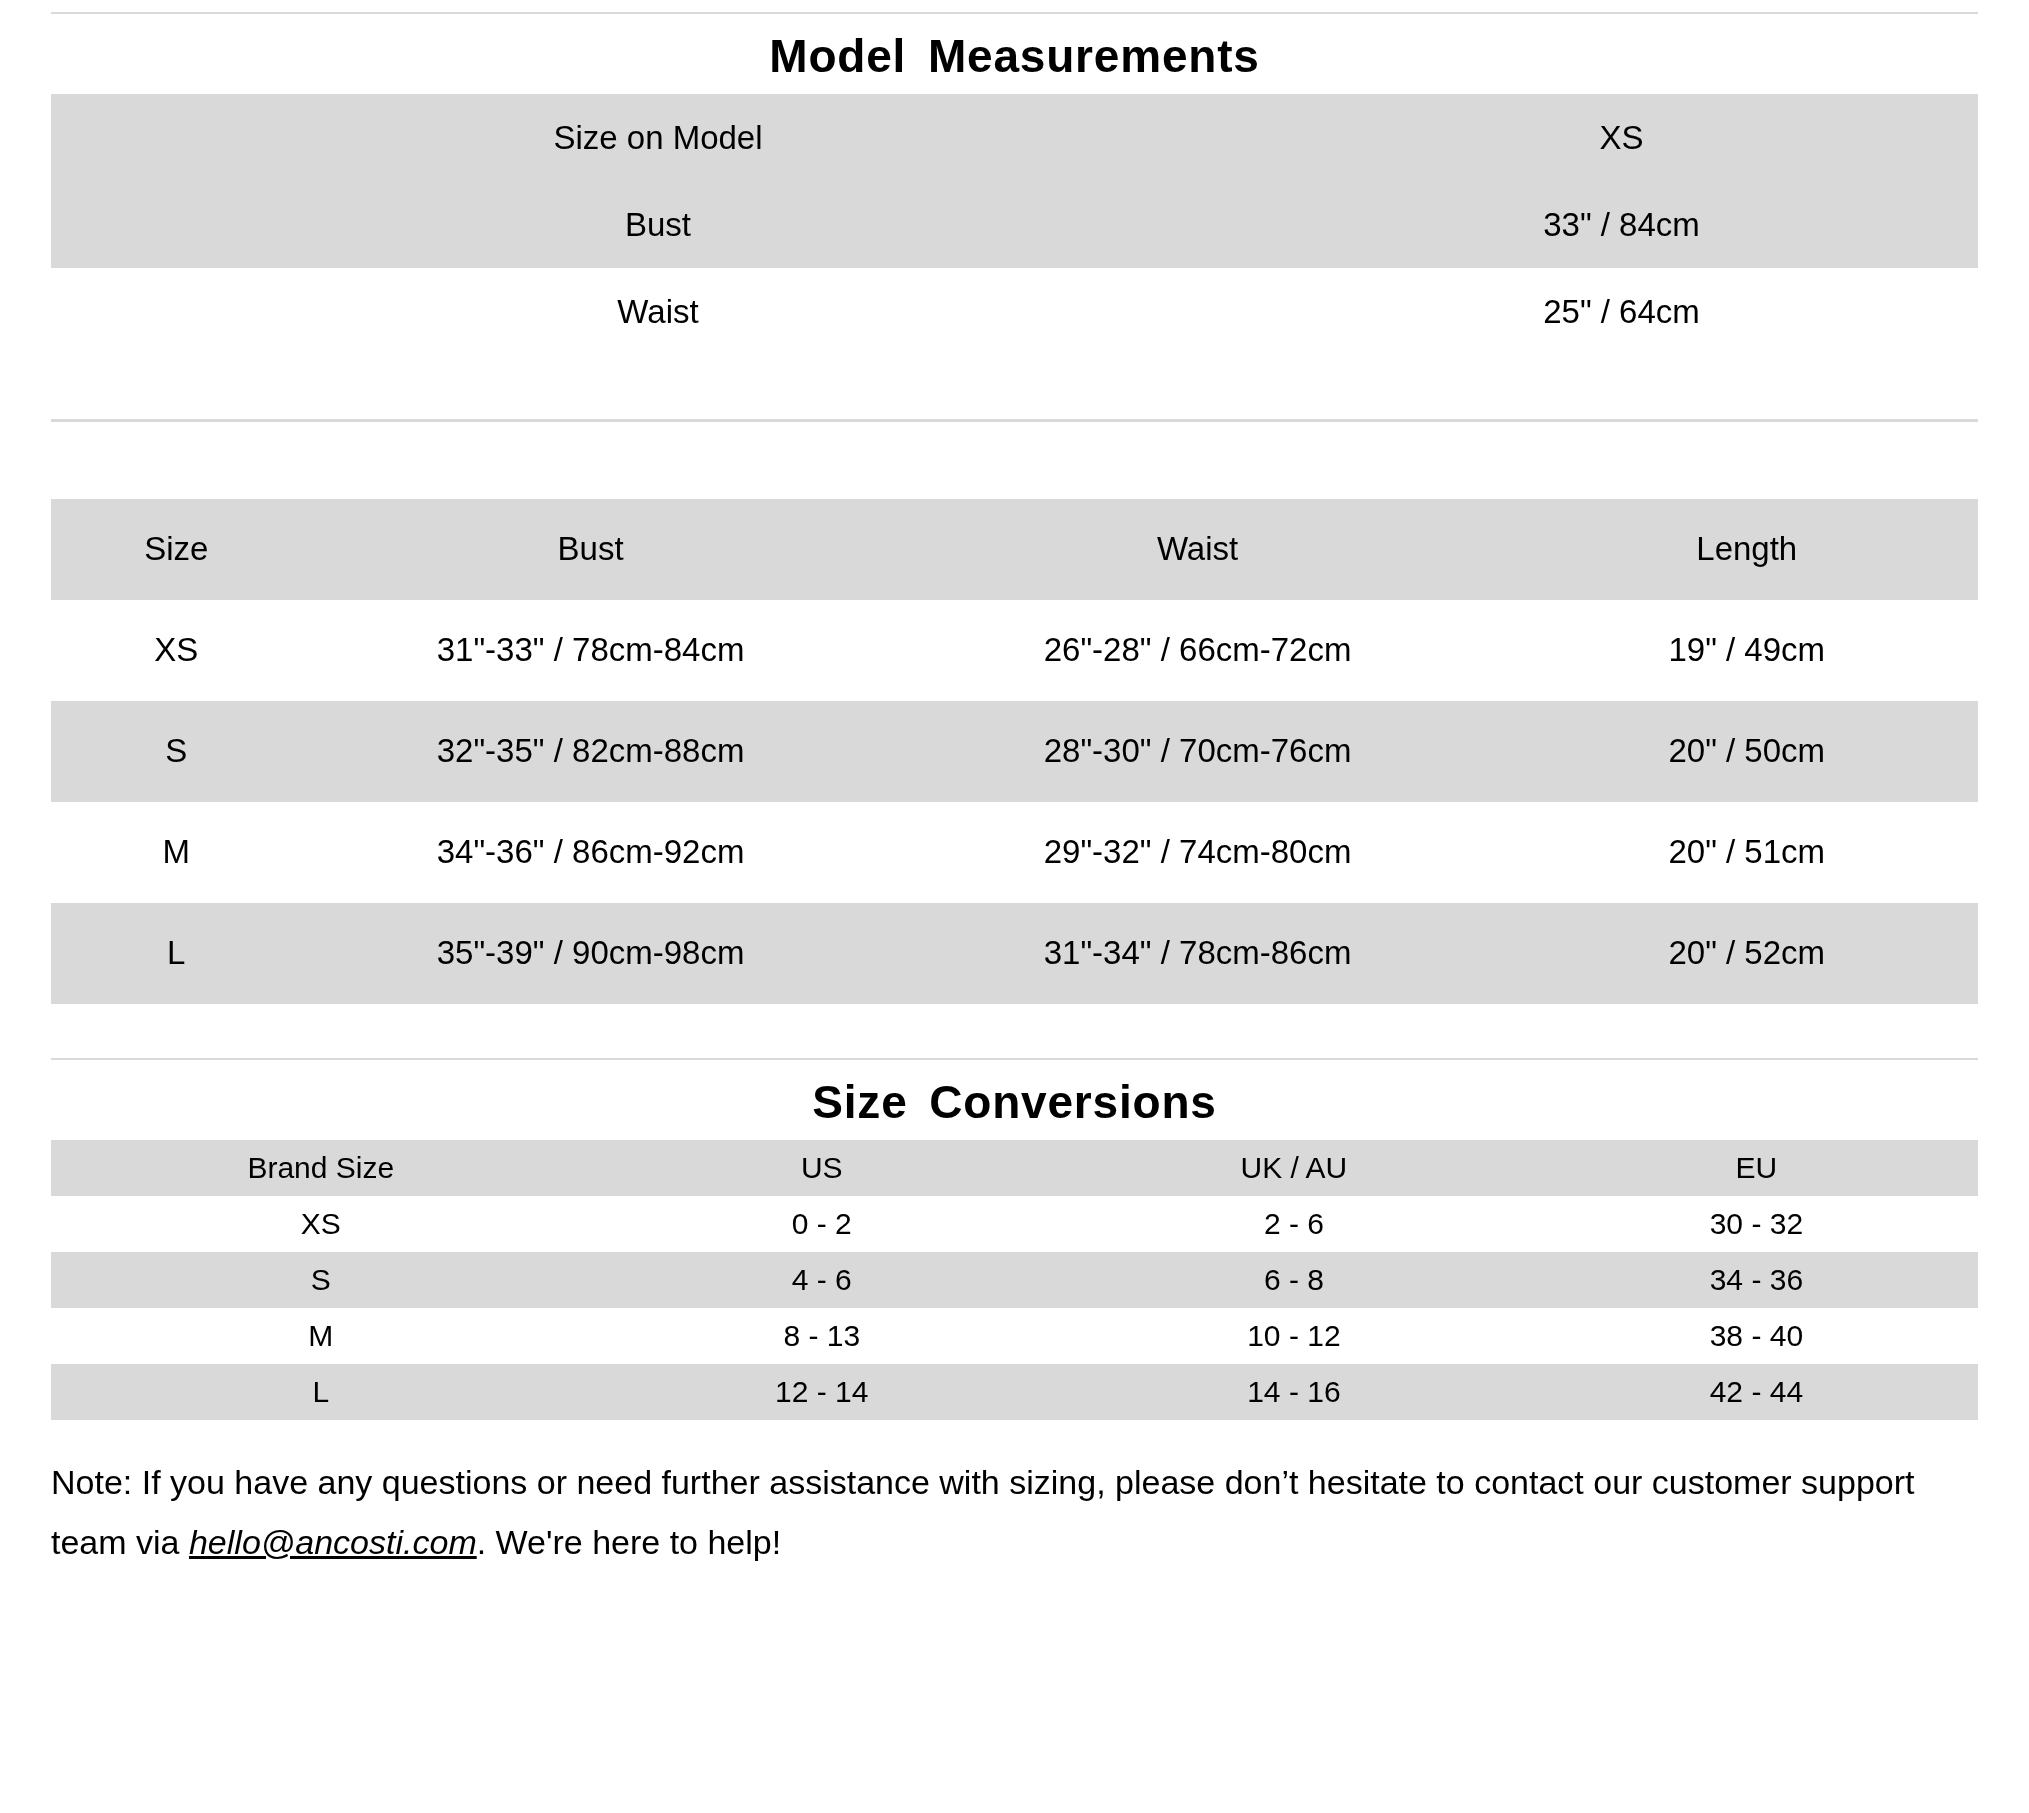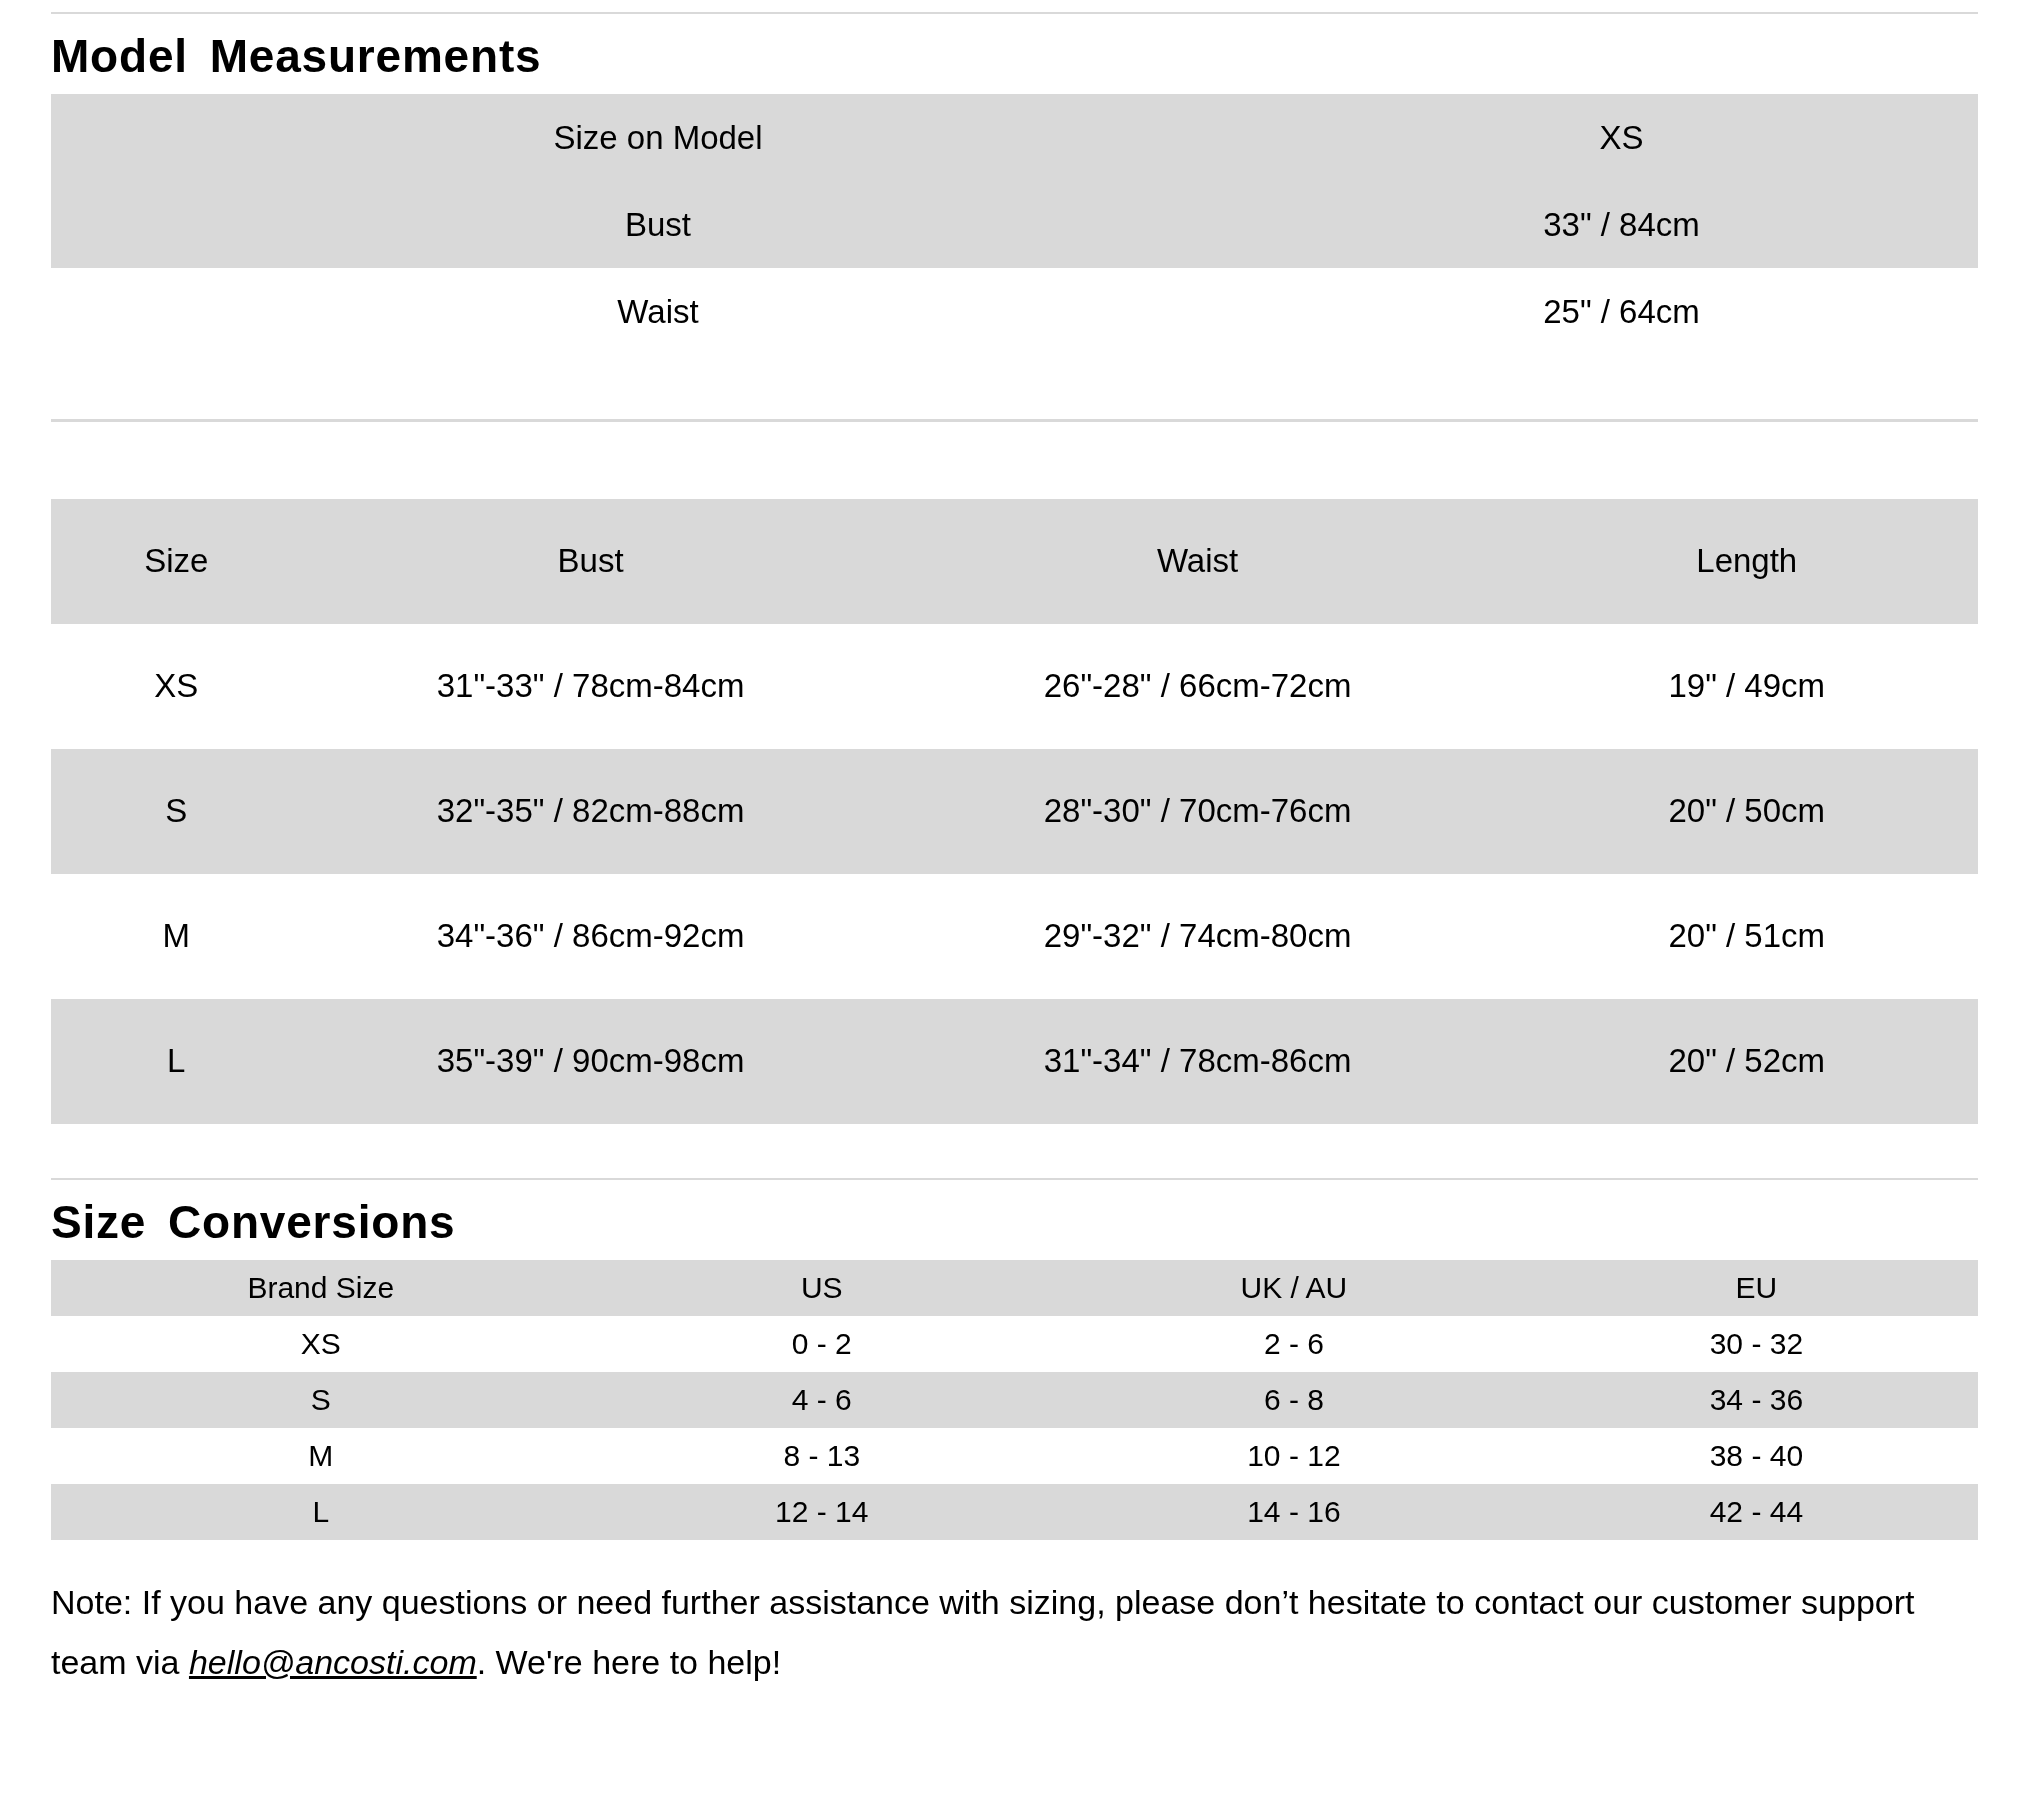--- a/index.html
+++ b/index.html
@@ -24,20 +24,21 @@
   .rule {
     height: 2.5px;
     background: #d9d9d9;
     width: 100%;
   }
   .rule.top { margin-top: 11.5px; }
 
   h1.section-title {
     font-size: 46px;
     font-weight: 700;
+    text-align: center;
     letter-spacing: 0.8px;
     margin: 14.7px 0 11.5px 0;
     word-spacing: 8.2px;
   }
 
   table {
     width: 100%;
     border-collapse: collapse;
     table-layout: fixed;
   }
@@ -60,21 +61,21 @@
   .model-table tr td.value-col { }
 
   .gap-1 { height: 64px; }
   .gap-2 { height: 77px; }
   .gap-3 { height: 54px; }
 
   
   .size-table td {
     font-size: 33px;
     height: 101px;
-    padding: 12px;
+    padding: 0;
   }
   .size-table tr.shaded td { background: #d9d9d9; }
   .size-table col.c1 { width: 13%; }
   .size-table col.c2 { width: 30%; }
   .size-table col.c3 { width: 33%; }
   .size-table col.c4 { width: 24%; }
 
   
   .conv-table td {
     font-size: 30px;

